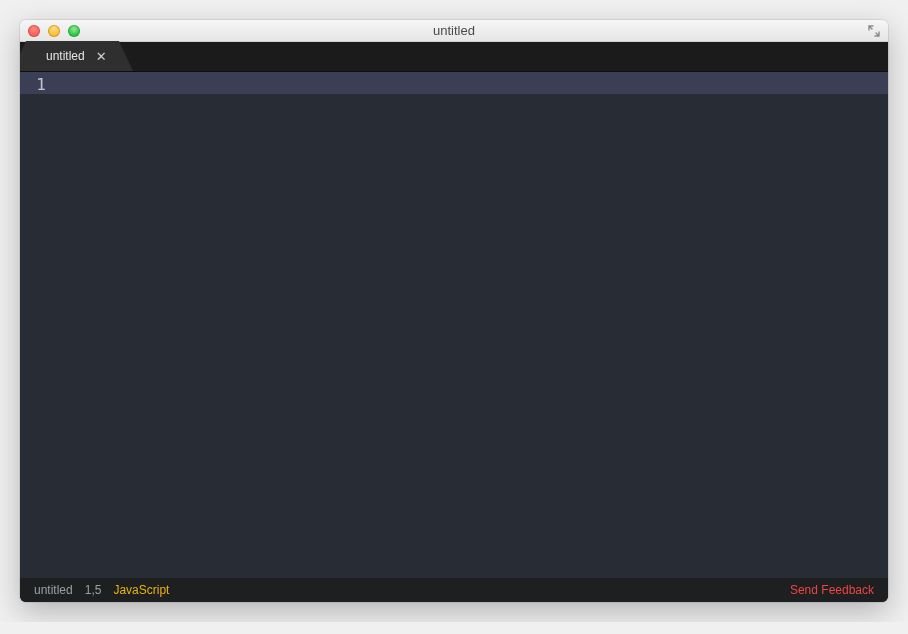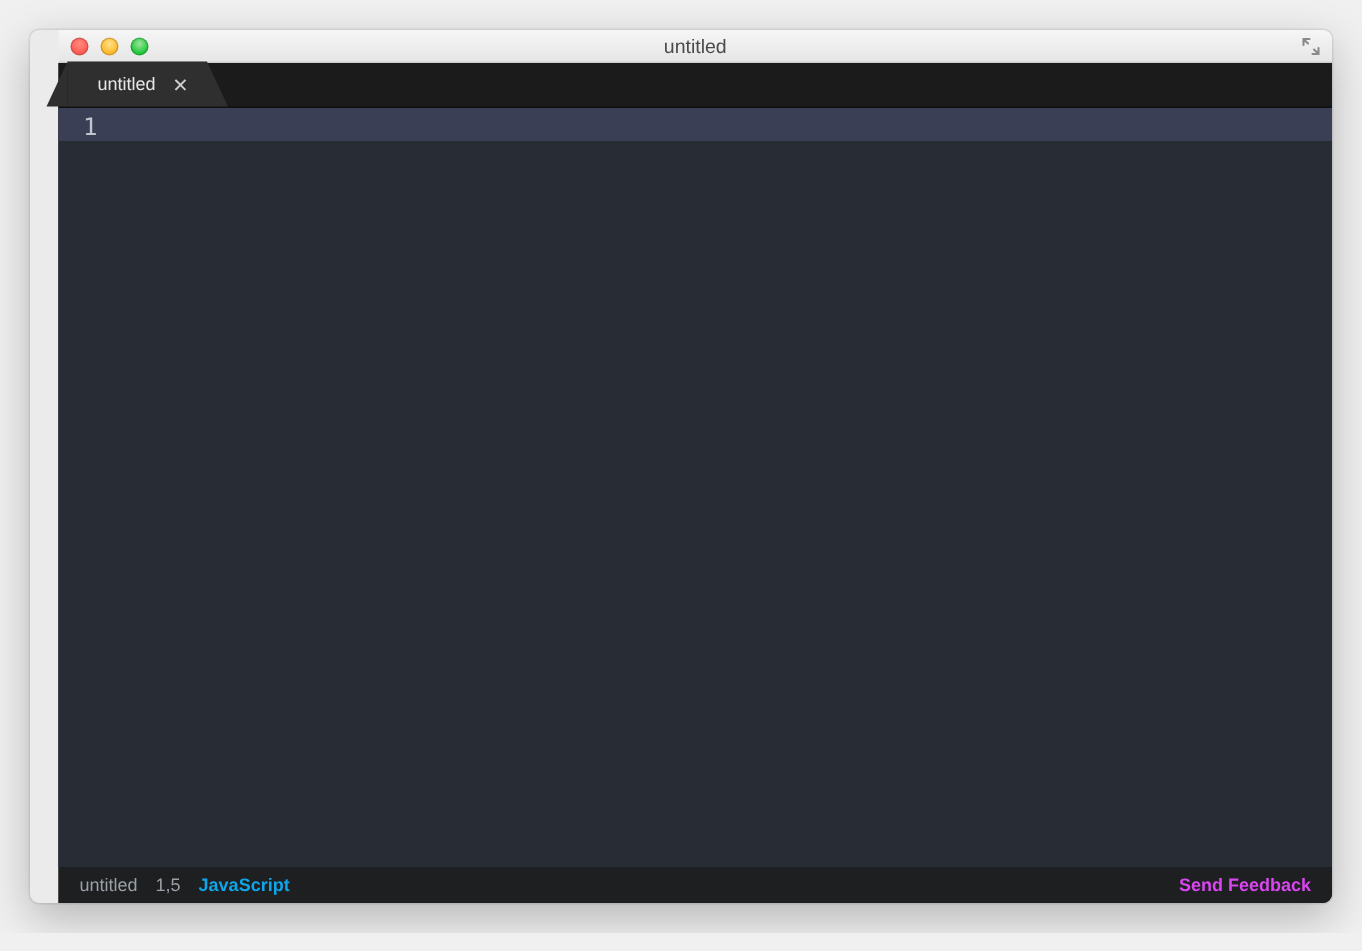--- a/index.html
+++ b/index.html
@@ -13,21 +13,20 @@
     }
     .window {
       width: 868px;
       background: #ebebeb;
       border-radius: 6px;
       box-shadow:
         0 10px 30px rgba(0,0,0,0.25),
         0 0 0 1px rgba(0,0,0,0.08);
       overflow: hidden;
       position: relative;
-      padding-left: 19px;
     }
     .titlebar {
       height: 22px;
       background: linear-gradient(#f6f6f6, #e6e6e6);
       border-bottom: 1px solid #cfcfcf;
       display: flex;
       align-items: center;
       position: relative;
     }
     .traffic-lights {
@@ -137,22 +136,22 @@
       height: 24px;
       background: #1d1f21;
       display: flex;
       align-items: center;
       padding: 0 14px;
       font-size: 12px;
       color: #9aa0a6;
       justify-content: space-between;
     }
     .status-left { display: flex; gap: 12px; align-items: center; }
-    .status-left .lang { color: #0ea5e9; font-weight: 700; }
-    .status-right { color: #d946ef; font-weight: 700; }
+    .status-left .lang { color: #eab308; font-weight: 400; }
+    .status-right { color: #ef4444; font-weight: 400; }
   </style>
 </head>
 <body>
 
 <div class="window">
   <div class="titlebar">
     <div class="traffic-lights">
       <div class="tl red"></div>
       <div class="tl yellow"></div>
       <div class="tl green"></div>

